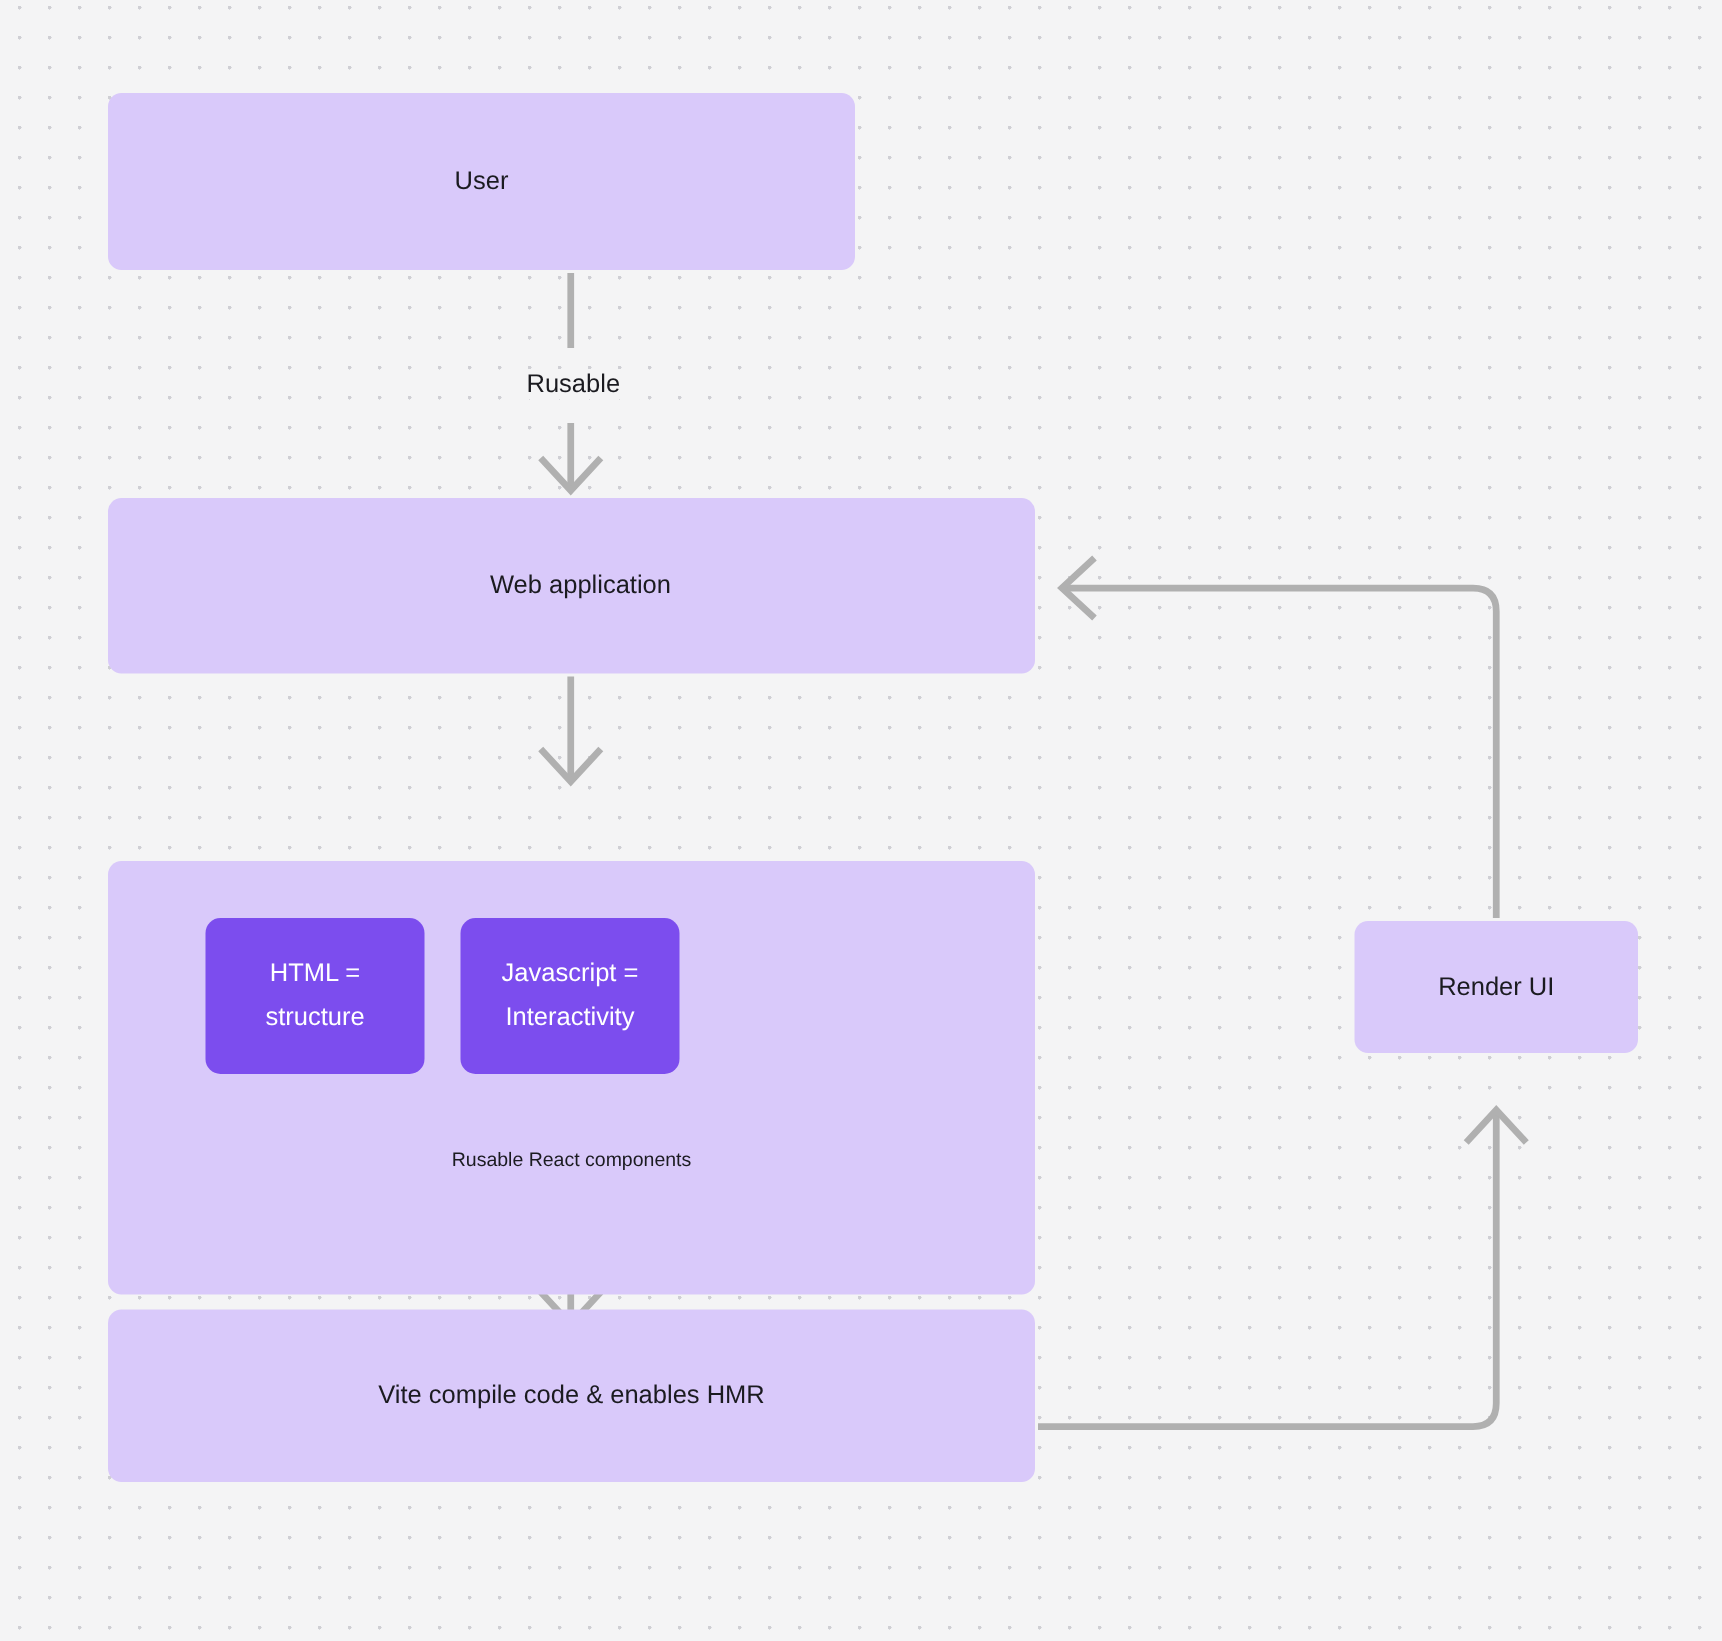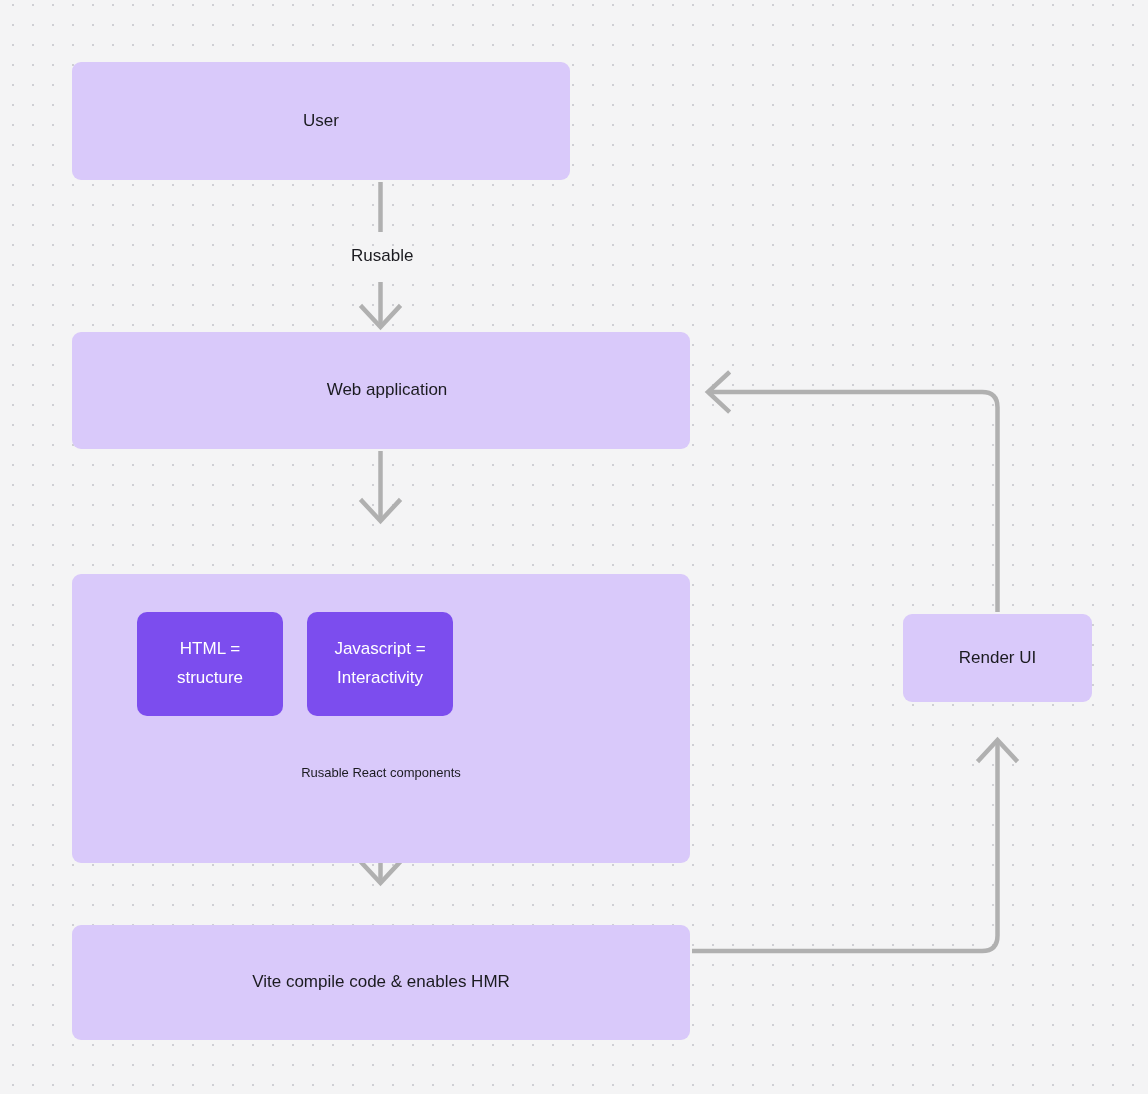--- a/index.html
+++ b/index.html
@@ -27,21 +27,21 @@
     justify-content: center;
     color: #1b1b20;
     font-size: 17px;
     line-height: 1.45;
     text-align: center;
   }
   #node-user      { left: 72px;  top: 62px;  width: 498px; height: 118px; }
   #node-webapp    { left: 72px;  top: 332px; width: 618px; height: 117px; padding-left: 12px; }
   #node-container { left: 72px;  top: 528px; width: 618px; height: 289px;
                     display: block; border-radius: 9px; margin-top: 46px; }
-  #node-vite      { left: 72px;  top: 925px; width: 618px; height: 115px; }
+  #node-vite      { left: 72px;  top: 873px; width: 618px; height: 115px; }
   #node-render    { left: 903px; top: 614px; width: 189px; height: 88px; }
 
   .inner-row {
     position: absolute;
     left: 65px;
     top: 38px;
     width: 487px;
     height: 104px;
     display: flex;
     gap: 24px;

